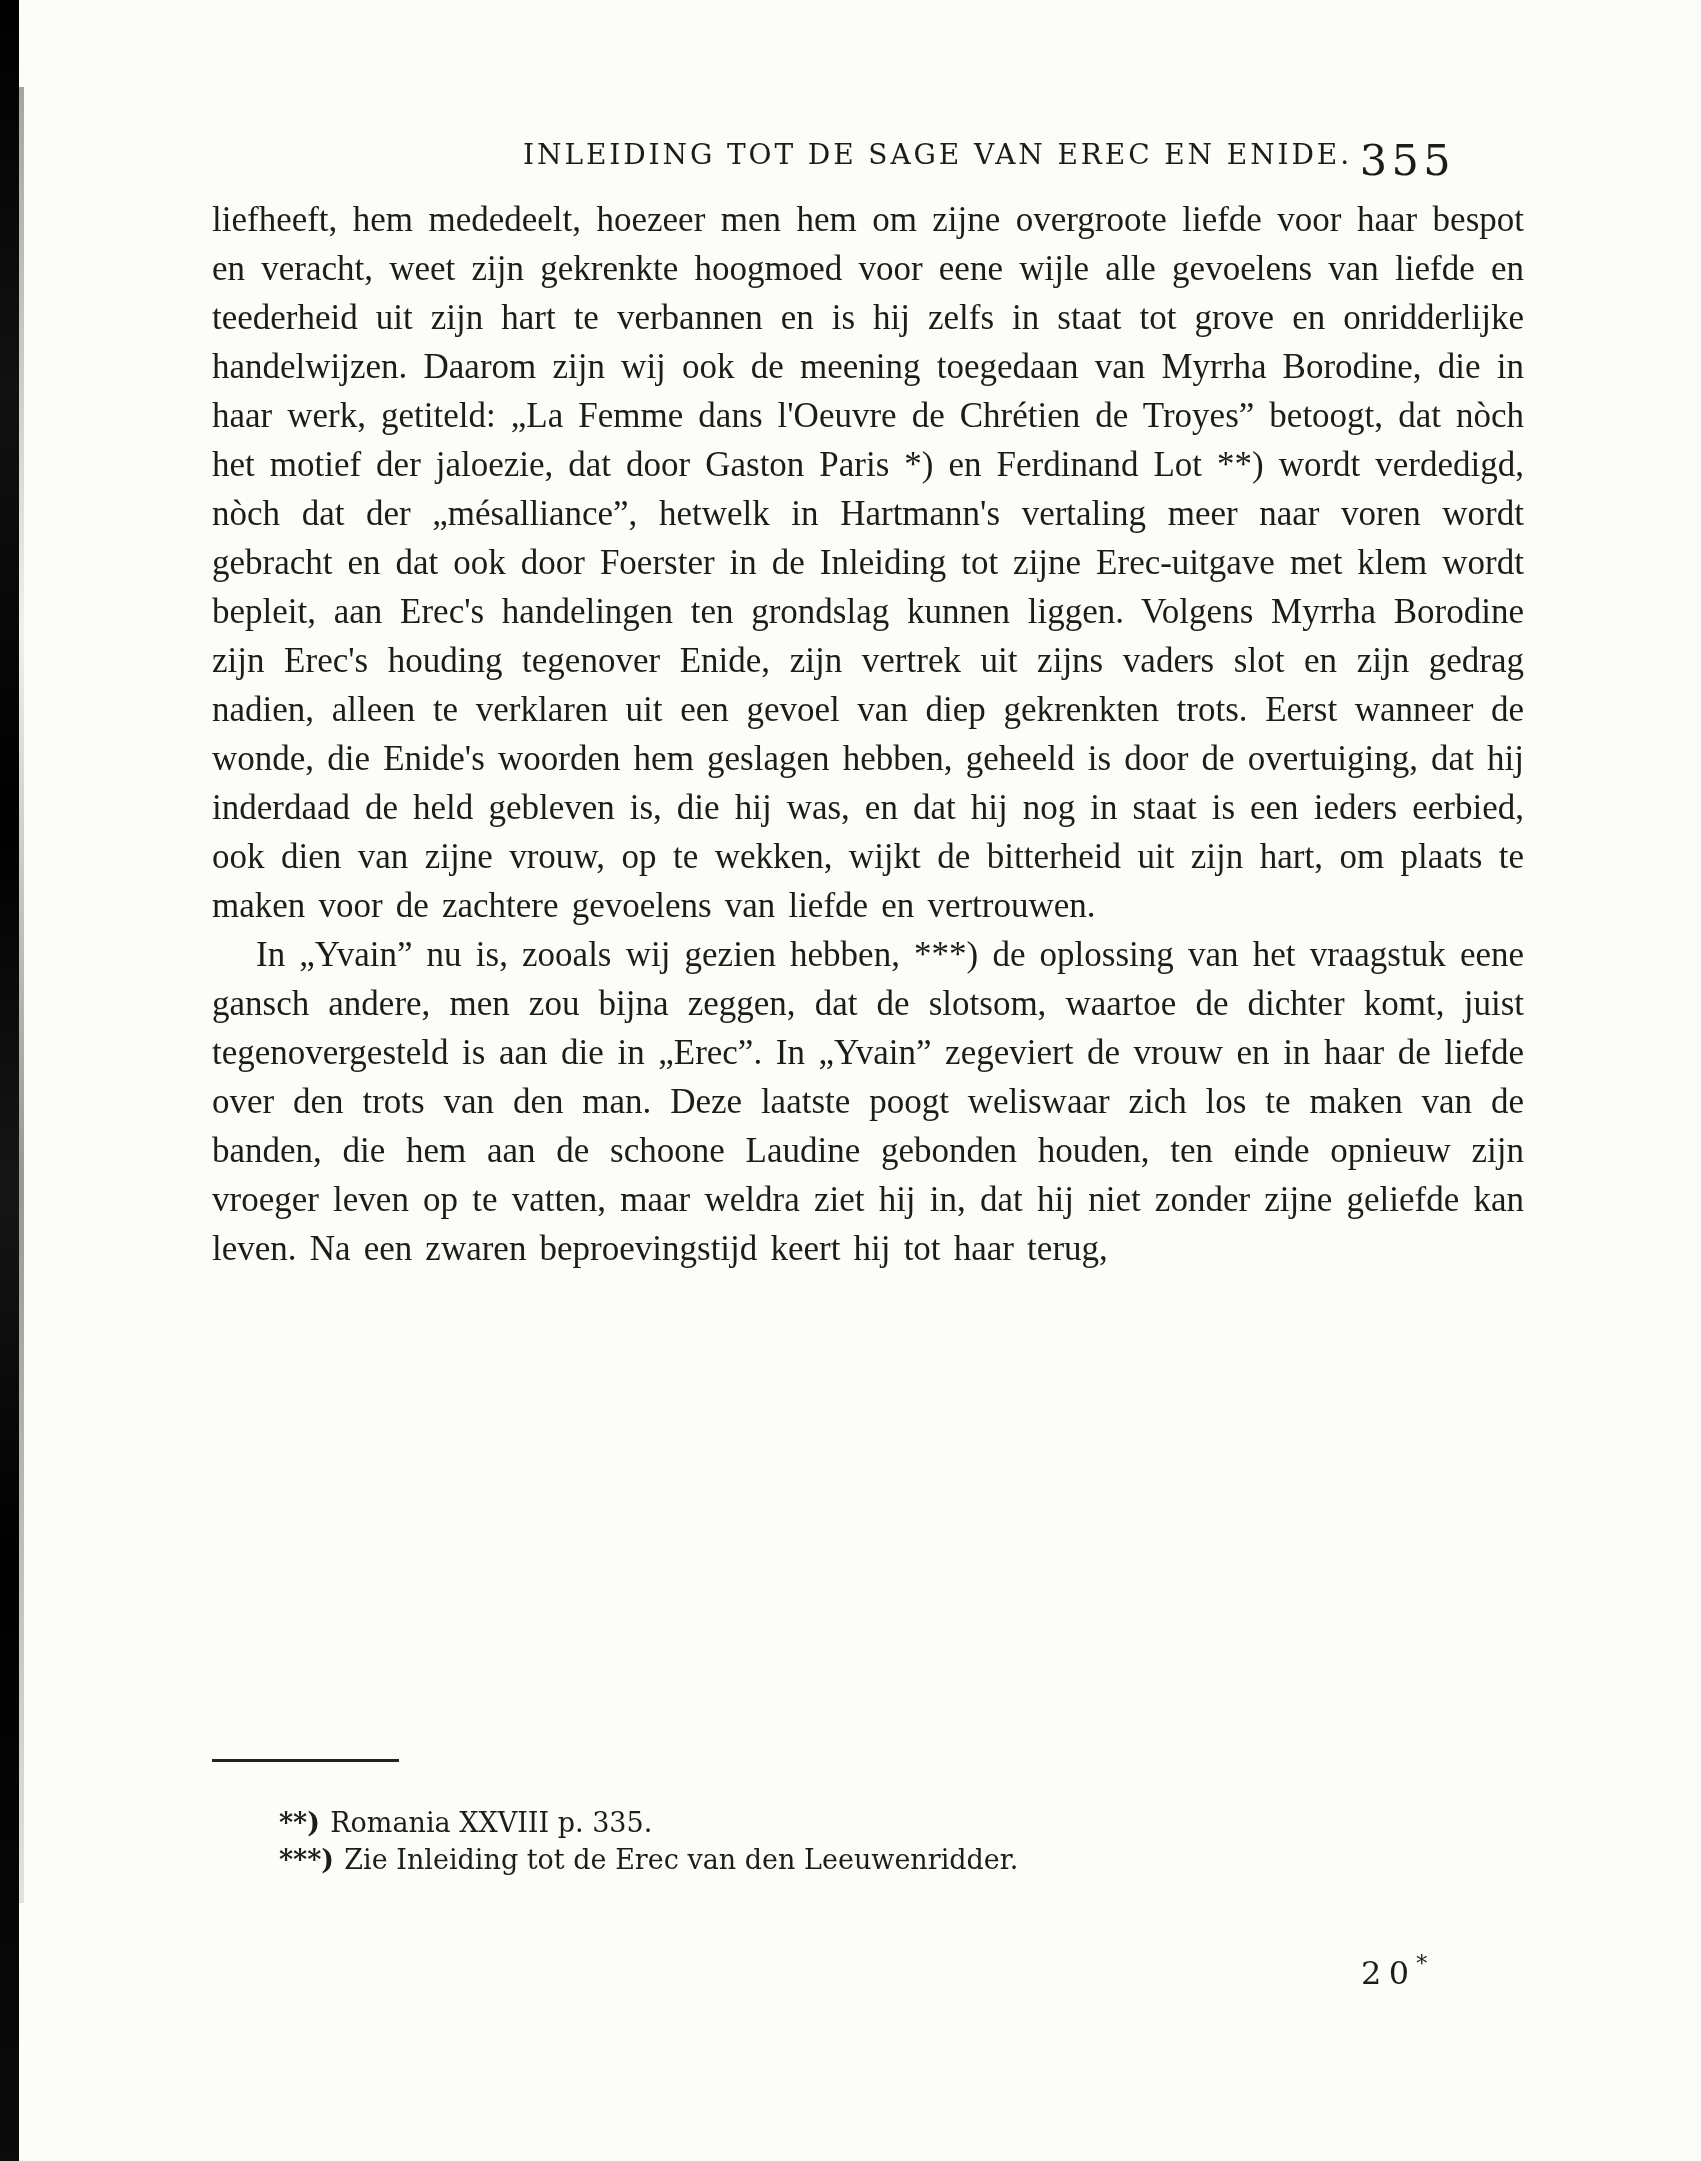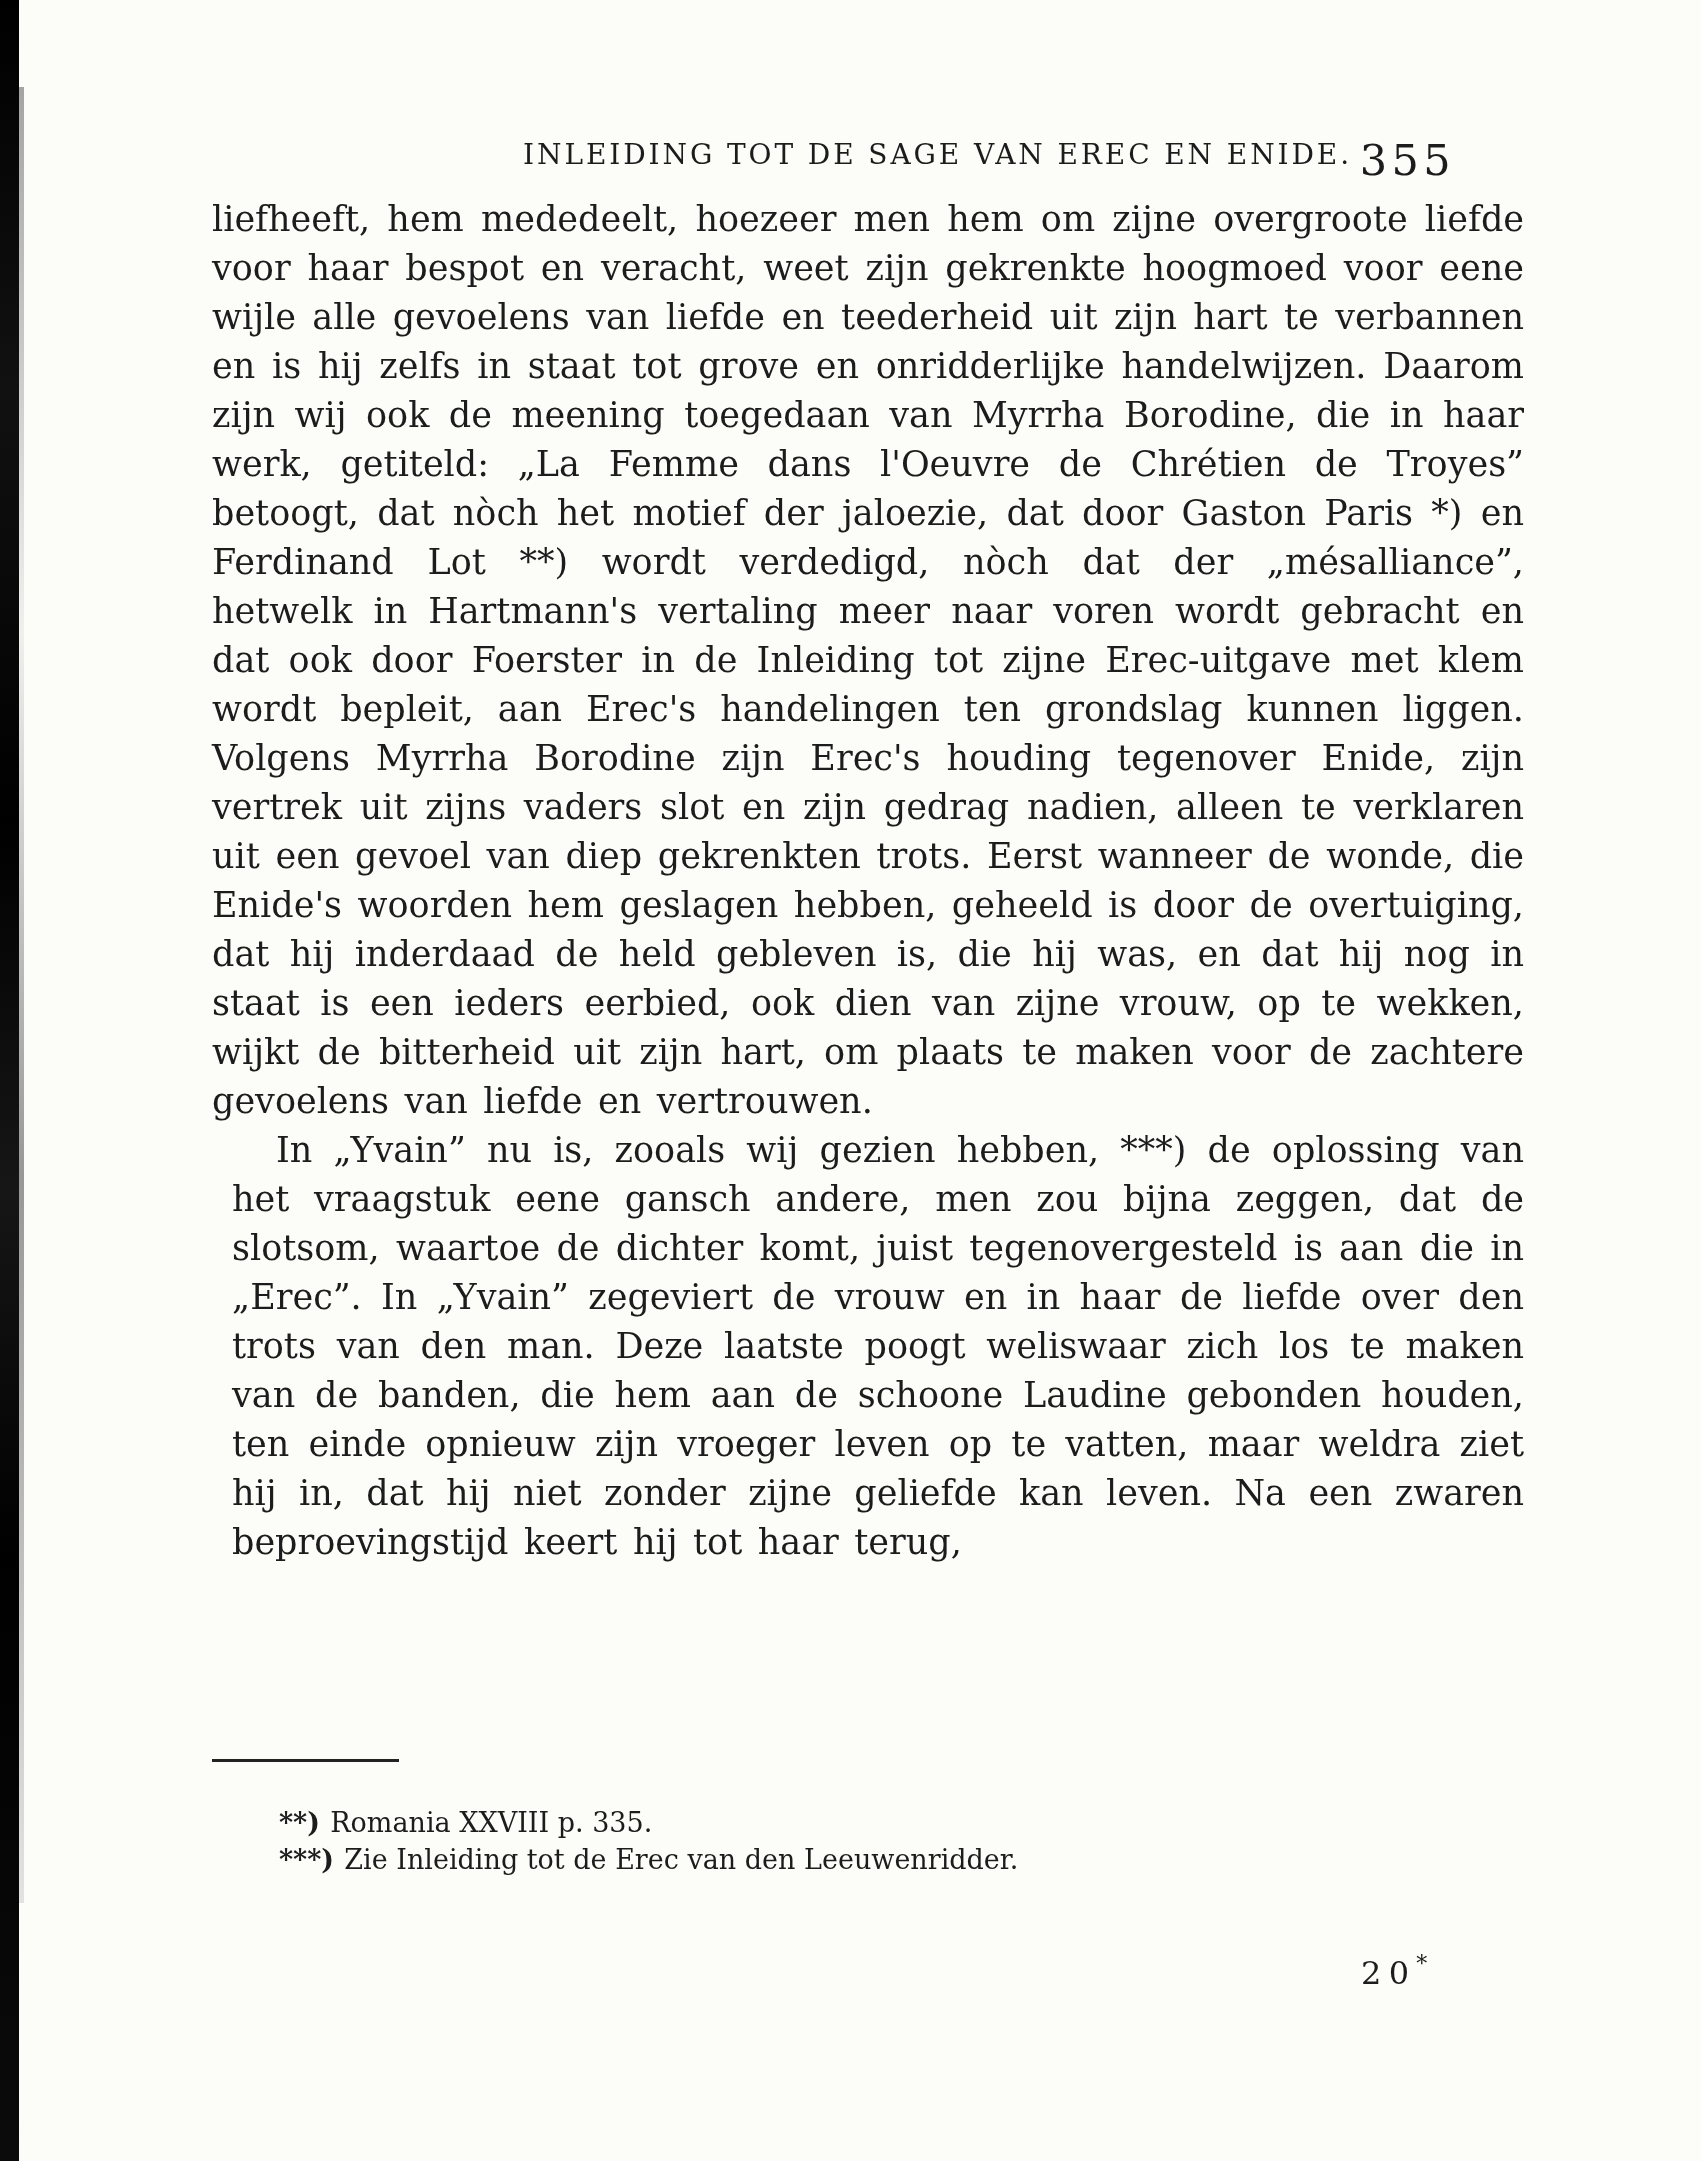--- a/index.html
+++ b/index.html
@@ -57,31 +57,31 @@
     top: -2.9px;
     font-size: 43px;
     letter-spacing: 4.4px;
   }
 
   .text-block {
     position: absolute;
     top: 195px;
     left: 212px;
     width: 1312px;
+    font-family: Liberation Serif, serif;
   }
   .para {
     margin: 0;
     font-size: 35px;
     line-height: 49px;
     text-align: justify;
     word-spacing: 4.4px;
   }
   .para.indent {
     text-indent: 44px;
-    margin-left: 20px;
   }
 
   .footnote-rule {
     position: absolute;
     top: 1759px;
     left: 212px;
     width: 187px;
     height: 2.9px;
     background: #222;
   }

